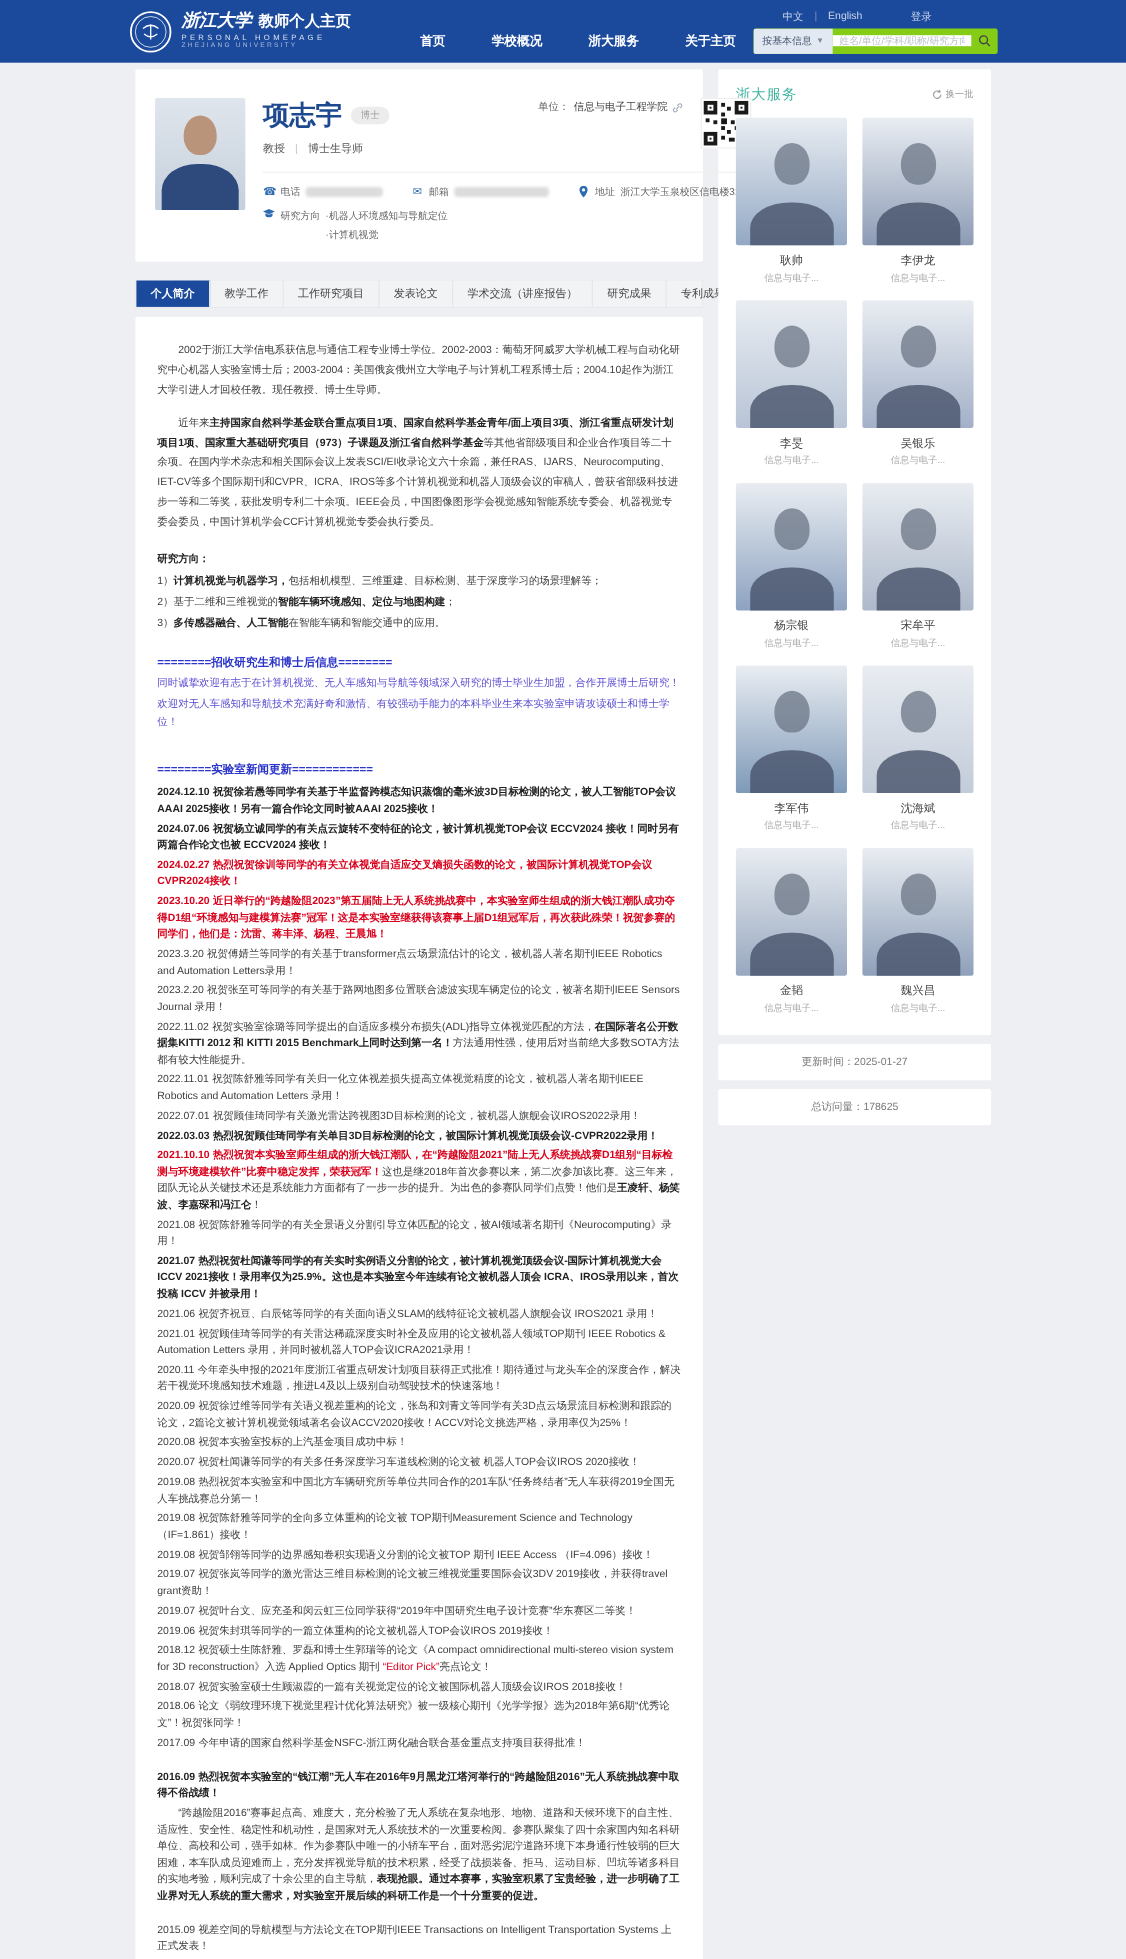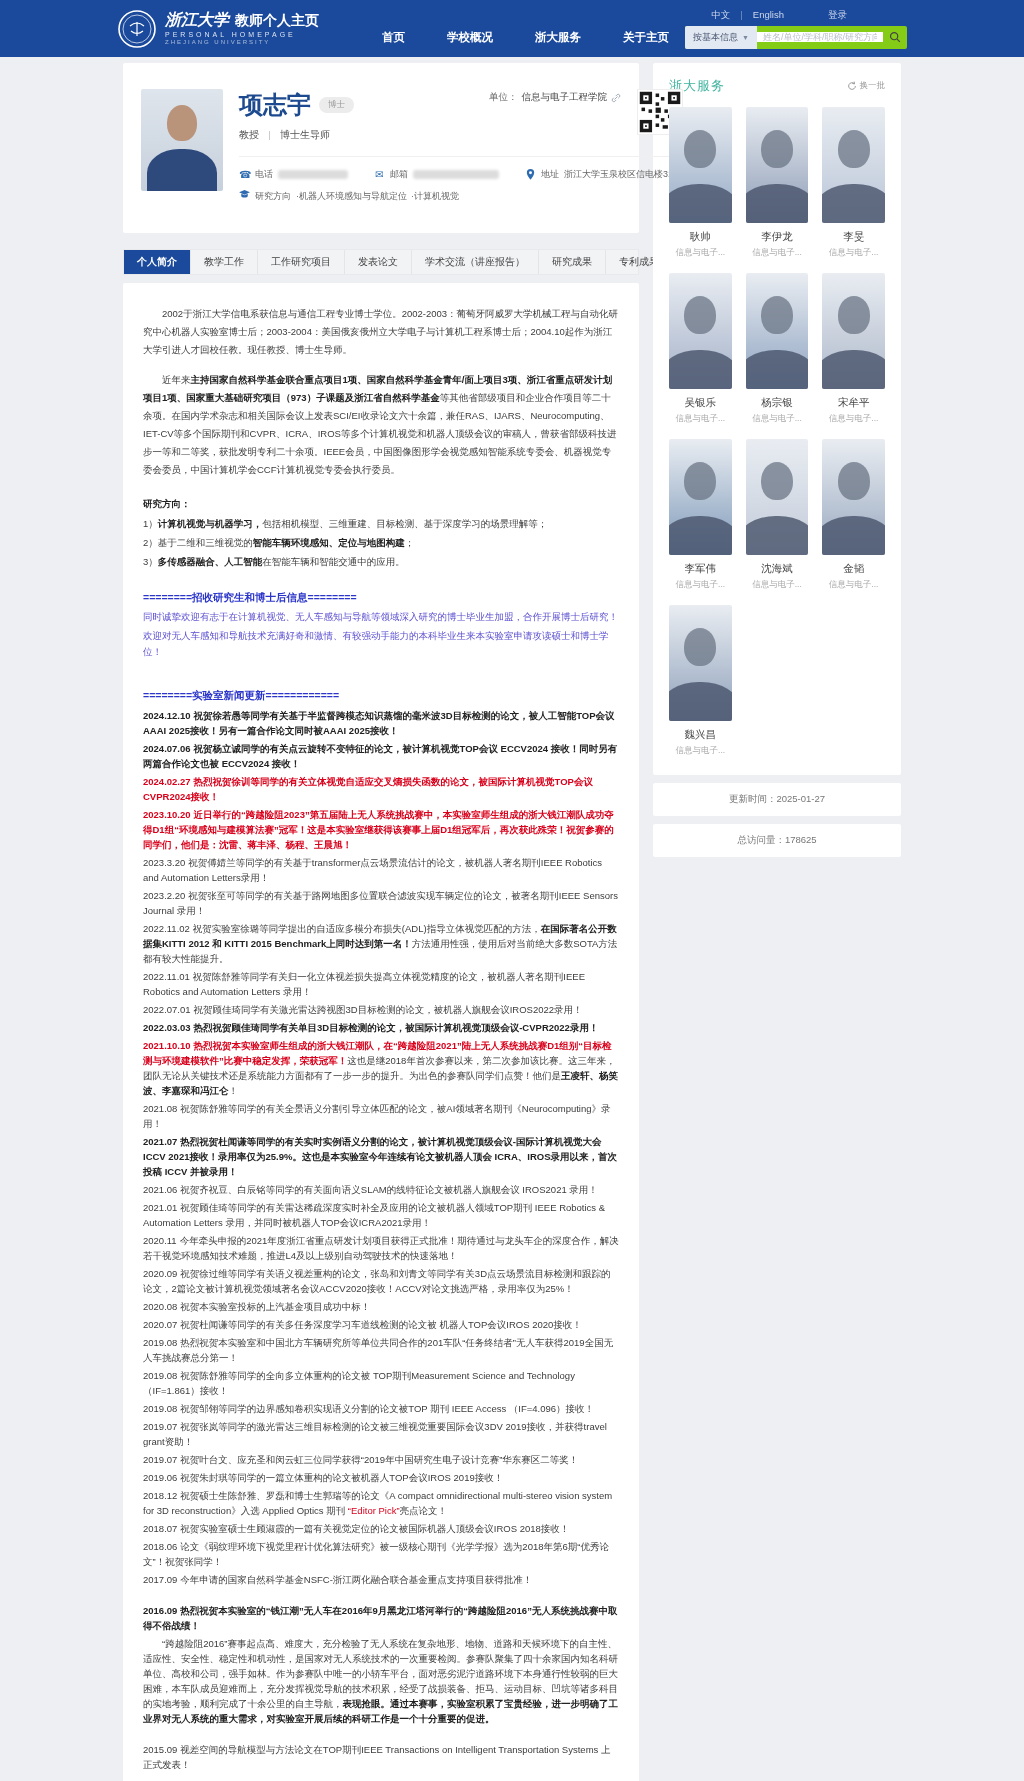--- a/index.html
+++ b/index.html
@@ -45,21 +45,21 @@
   .p-titles .tsep{width:1px;height:9px;background:#ccc}
   .p-unit{position:absolute;right:66px;top:2px;font-size:9.5px;color:#666;display:flex;gap:4px;align-items:center}
   .qr{position:absolute;right:4px;top:0;width:46px;height:46px;background:#fff;border:1px solid #eee}
   .p-contact{margin-top:14px;border-top:1px solid #f0f0f0;padding-top:11px;font-size:9px;color:#666}
   .c-row{display:flex;gap:26px;align-items:flex-start;flex-wrap:nowrap}
   .c-item{display:flex;align-items:center;gap:5px;white-space:nowrap}
   .c-ic{color:#2f6bb0;font-size:10px;width:11px;text-align:center;flex:none}
   .blur-box{width:86px;height:9px;background:#dcdcdc;border-radius:3px;filter:blur(1.5px)}
   .blur-box.sm{width:70px}
   .c-research{margin-top:9px;display:flex;gap:5px;align-items:flex-start}
-  .ri-list{display:flex;flex-direction:row;gap:4px}
+  .ri-list{display:flex;flex-direction:column;gap:4px}
   
   .tabbar{margin-top:16px;display:flex;background:#f2f3f5;border:1px solid #e8e9eb;height:26px}
   .tab{padding:0 13px;display:flex;align-items:center;font-size:10px;color:#444;border-right:1px solid #e4e5e7;cursor:pointer;white-space:nowrap}
   .tab.active{background:#1b4a9c;color:#fff;font-weight:bold}
   
   .content-card{margin-top:8px;padding:22px 20px 28px;font-size:9.5px;line-height:18px;color:#3c3c3c}
   .intro{margin:0 0 12px;text-indent:2em}
   .seg-n{}
   .seg-b{font-weight:bold;color:#222}
   .seg-rb{font-weight:bold;color:#d9001b}
@@ -71,21 +71,21 @@
   .news-heading{color:#2b35c9;font-weight:bold;margin-top:26px;font-size:10.5px;margin-bottom:4px}
   .news-item{line-height:15px;margin-top:3px}
   .news-item.gap{margin-top:16px}
   .news-date{margin-right:3px}
   .news-para{line-height:15px;margin-top:3px;text-indent:2em}
   
   .side-card{padding:14px 16px 18px}
   .side-head{display:flex;justify-content:space-between;align-items:center;margin-bottom:12px}
   .side-title{color:#3fb39e;font-size:13px;letter-spacing:1px}
   .refresh{display:flex;align-items:center;gap:3px;font-size:8.5px;color:#999;cursor:pointer}
-  .teacher-grid{display:grid;grid-template-columns:1fr 1fr 1fr;column-gap:14px;row-gap:14px}
+  .teacher-grid{display:grid;grid-template-columns:1fr 1fr;column-gap:14px;row-gap:14px}
   .teacher{cursor:pointer}
   .t-photo{height:116px;background:linear-gradient(180deg,#e9edf2 0%,var(--tint,#9fb4cc) 100%);position:relative;overflow:hidden;border-radius:2px}
   .t-photo::before{content:'';position:absolute;left:50%;top:20%;width:32px;height:38px;margin-left:-16px;border-radius:50% 50% 46% 46%;background:#6b7685;opacity:.75}
   .t-photo::after{content:'';position:absolute;left:50%;bottom:-9px;width:76px;height:48px;margin-left:-38px;border-radius:48% 48% 0 0;background:#47536a;opacity:.8}
   .t-name{text-align:center;font-size:10.5px;color:#444;margin-top:7px}
   .t-dept{text-align:center;font-size:8.5px;color:#aaa;margin-top:3px}
   .side-mini{margin-top:8px;background:#fff;border-radius:2px;padding:10px 0;text-align:center;font-size:9.5px;color:#777}
   svg{display:block}
 </style>
 </head>

